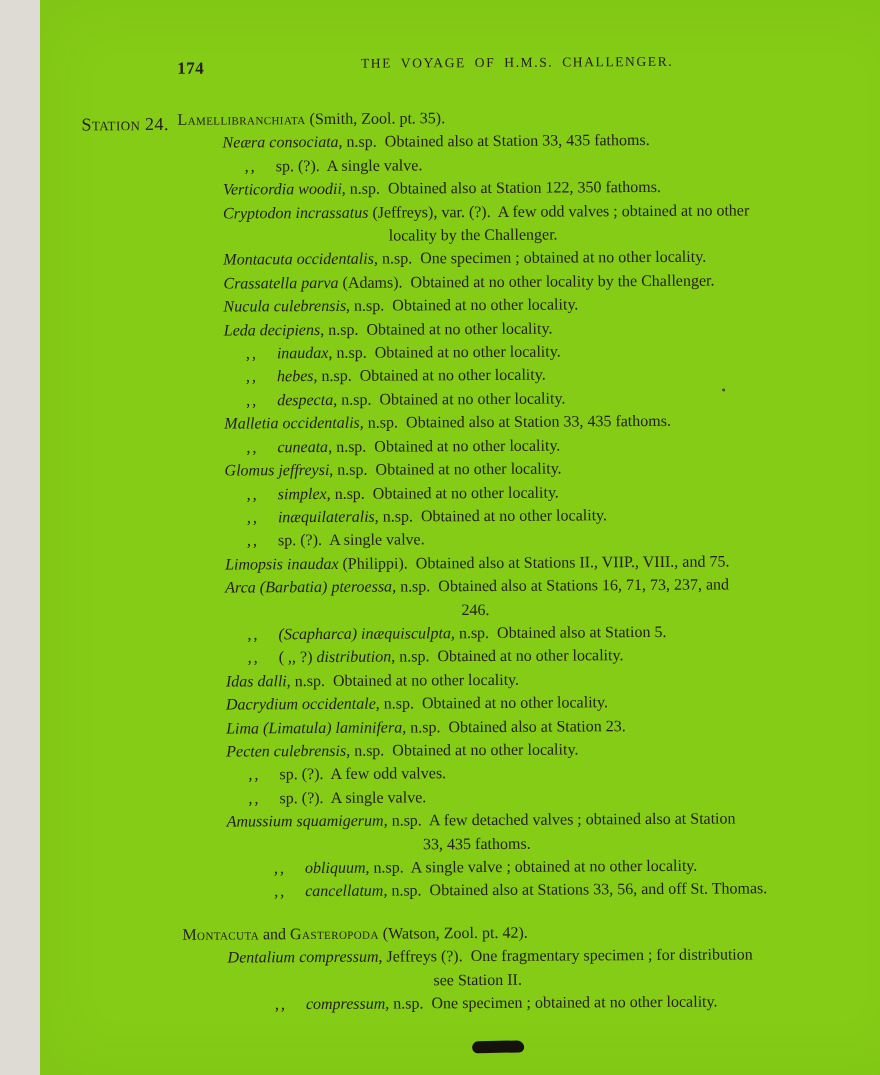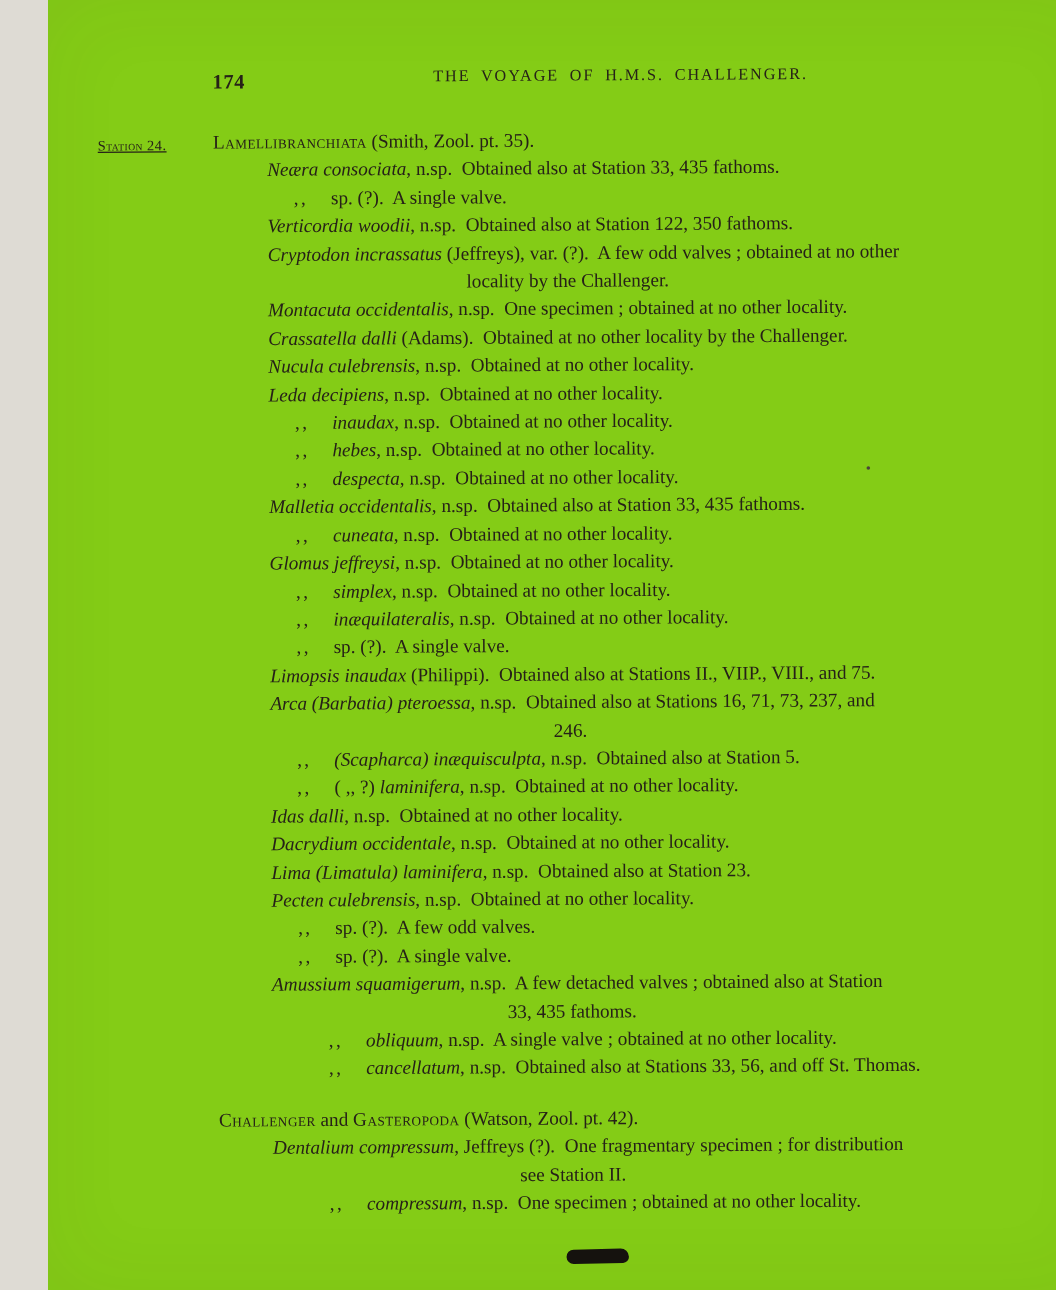--- a/index.html
+++ b/index.html
@@ -36,24 +36,23 @@
     text-align: center;
     font-size: 13.5px;
     letter-spacing: 1.6px;
     word-spacing: 4px;
     font-weight: 500;
   }
   .margin-note {
     position: absolute;
     left: 44px;
     top: 112px;
-    font-size: 12px;
+    font-size: 18px;
     font-variant: small-caps;
     letter-spacing: 0.4px;
-    text-decoration: underline;
   }
   .body-block {
     position: absolute;
     left: 140px;
     top: 106px;
     right: 34px;
     font-size: 16px;
     line-height: 23.4px;
   }
   .section + .section { margin-top: 19px; }
@@ -97,51 +96,51 @@
     <div class="body-block">
         <section class="section">
           <div class="heading"><span class="sc">Lamellibranchiata</span><span> (Smith, Zool. pt. 35).</span></div>
           <div class="entries">
             <div class="entry"><span class="it">Neæra consociata</span><span>, n.sp.  Obtained also at Station 33, 435 fathoms.</span></div>
             <div class="entry ind1"><span class="ditto">,,</span><span>sp. (?).  A single valve.</span></div>
             <div class="entry"><span class="it">Verticordia woodii</span><span>, n.sp.  Obtained also at Station 122, 350 fathoms.</span></div>
             <div class="entry"><span class="it">Cryptodon incrassatus</span><span> (Jeffreys), var. (?).  A few odd valves ; obtained at no other</span></div>
             <div class="cont">locality by the Challenger.</div>
             <div class="entry"><span class="it">Montacuta occidentalis</span><span>, n.sp.  One specimen ; obtained at no other locality.</span></div>
-            <div class="entry"><span class="it">Crassatella dalli</span><span> (Adams).  Obtained at no other locality by the Challenger.</span></div>
+            <div class="entry"><span class="it">Crassatella parva</span><span> (Adams).  Obtained at no other locality by the Challenger.</span></div>
             <div class="entry"><span class="it">Nucula culebrensis</span><span>, n.sp.  Obtained at no other locality.</span></div>
             <div class="entry"><span class="it">Leda decipiens</span><span>, n.sp.  Obtained at no other locality.</span></div>
             <div class="entry ind1"><span class="ditto">,,</span><span class="it">inaudax</span><span>, n.sp.  Obtained at no other locality.</span></div>
             <div class="entry ind1"><span class="ditto">,,</span><span class="it">hebes</span><span>, n.sp.  Obtained at no other locality.</span></div>
             <div class="entry ind1"><span class="ditto">,,</span><span class="it">despecta</span><span>, n.sp.  Obtained at no other locality.</span></div>
             <div class="entry"><span class="it">Malletia occidentalis</span><span>, n.sp.  Obtained also at Station 33, 435 fathoms.</span></div>
             <div class="entry ind1"><span class="ditto">,,</span><span class="it">cuneata</span><span>, n.sp.  Obtained at no other locality.</span></div>
             <div class="entry"><span class="it">Glomus jeffreysi</span><span>, n.sp.  Obtained at no other locality.</span></div>
             <div class="entry ind1"><span class="ditto">,,</span><span class="it">simplex</span><span>, n.sp.  Obtained at no other locality.</span></div>
             <div class="entry ind1"><span class="ditto">,,</span><span class="it">inæquilateralis</span><span>, n.sp.  Obtained at no other locality.</span></div>
             <div class="entry ind1"><span class="ditto">,,</span><span>sp. (?).  A single valve.</span></div>
             <div class="entry"><span class="it">Limopsis inaudax</span><span> (Philippi).  Obtained also at Stations II., VIIP., VIII., and 75.</span></div>
             <div class="entry"><span class="it">Arca (Barbatia) pteroessa</span><span>, n.sp.  Obtained also at Stations 16, 71, 73, 237, and</span></div>
             <div class="cont">246.</div>
             <div class="entry ind1"><span class="ditto">,,</span><span class="it">(Scapharca) inæquisculpta</span><span>, n.sp.  Obtained also at Station 5.</span></div>
-            <div class="entry ind1"><span class="ditto">,,</span><span>( ,, ?) </span><span class="it">laminifera</span><span>, n.sp.  Obtained at no other locality.</span></div>
+            <div class="entry ind1"><span class="ditto">,,</span><span>( ,, ?) </span><span class="it">distribution</span><span>, n.sp.  Obtained at no other locality.</span></div>
             <div class="entry"><span class="it">Idas dalli</span><span>, n.sp.  Obtained at no other locality.</span></div>
             <div class="entry"><span class="it">Dacrydium occidentale</span><span>, n.sp.  Obtained at no other locality.</span></div>
             <div class="entry"><span class="it">Lima (Limatula) laminifera</span><span>, n.sp.  Obtained also at Station 23.</span></div>
             <div class="entry"><span class="it">Pecten culebrensis</span><span>, n.sp.  Obtained at no other locality.</span></div>
             <div class="entry ind1"><span class="ditto">,,</span><span>sp. (?).  A few odd valves.</span></div>
             <div class="entry ind1"><span class="ditto">,,</span><span>sp. (?).  A single valve.</span></div>
             <div class="entry"><span class="it">Amussium squamigerum</span><span>, n.sp.  A few detached valves ; obtained also at Station</span></div>
             <div class="cont">33, 435 fathoms.</div>
             <div class="entry ind2"><span class="ditto">,,</span><span class="it">obliquum</span><span>, n.sp.  A single valve ; obtained at no other locality.</span></div>
             <div class="entry ind2"><span class="ditto">,,</span><span class="it">cancellatum</span><span>, n.sp.  Obtained also at Stations 33, 56, and off St. Thomas.</span></div>
           </div>
         </section>
         <section class="section">
-          <div class="heading"><span class="sc">Challenger</span><span> and </span><span class="sc">Gasteropoda</span><span> (Watson, Zool. pt. 42).</span></div>
+          <div class="heading"><span class="sc">Montacuta</span><span> and </span><span class="sc">Gasteropoda</span><span> (Watson, Zool. pt. 42).</span></div>
           <div class="entries">
             <div class="entry"><span class="it">Dentalium compressum</span><span>, Jeffreys (?).  One fragmentary specimen ; for distribution</span></div>
             <div class="cont">see Station II.</div>
             <div class="entry ind2"><span class="ditto">,,</span><span class="it">compressum</span><span>, n.sp.  One specimen ; obtained at no other locality.</span></div>
           </div>
         </section>
       </div>
     <div class="ink-blot"></div>
     <div class="speck"></div>
   </div>

